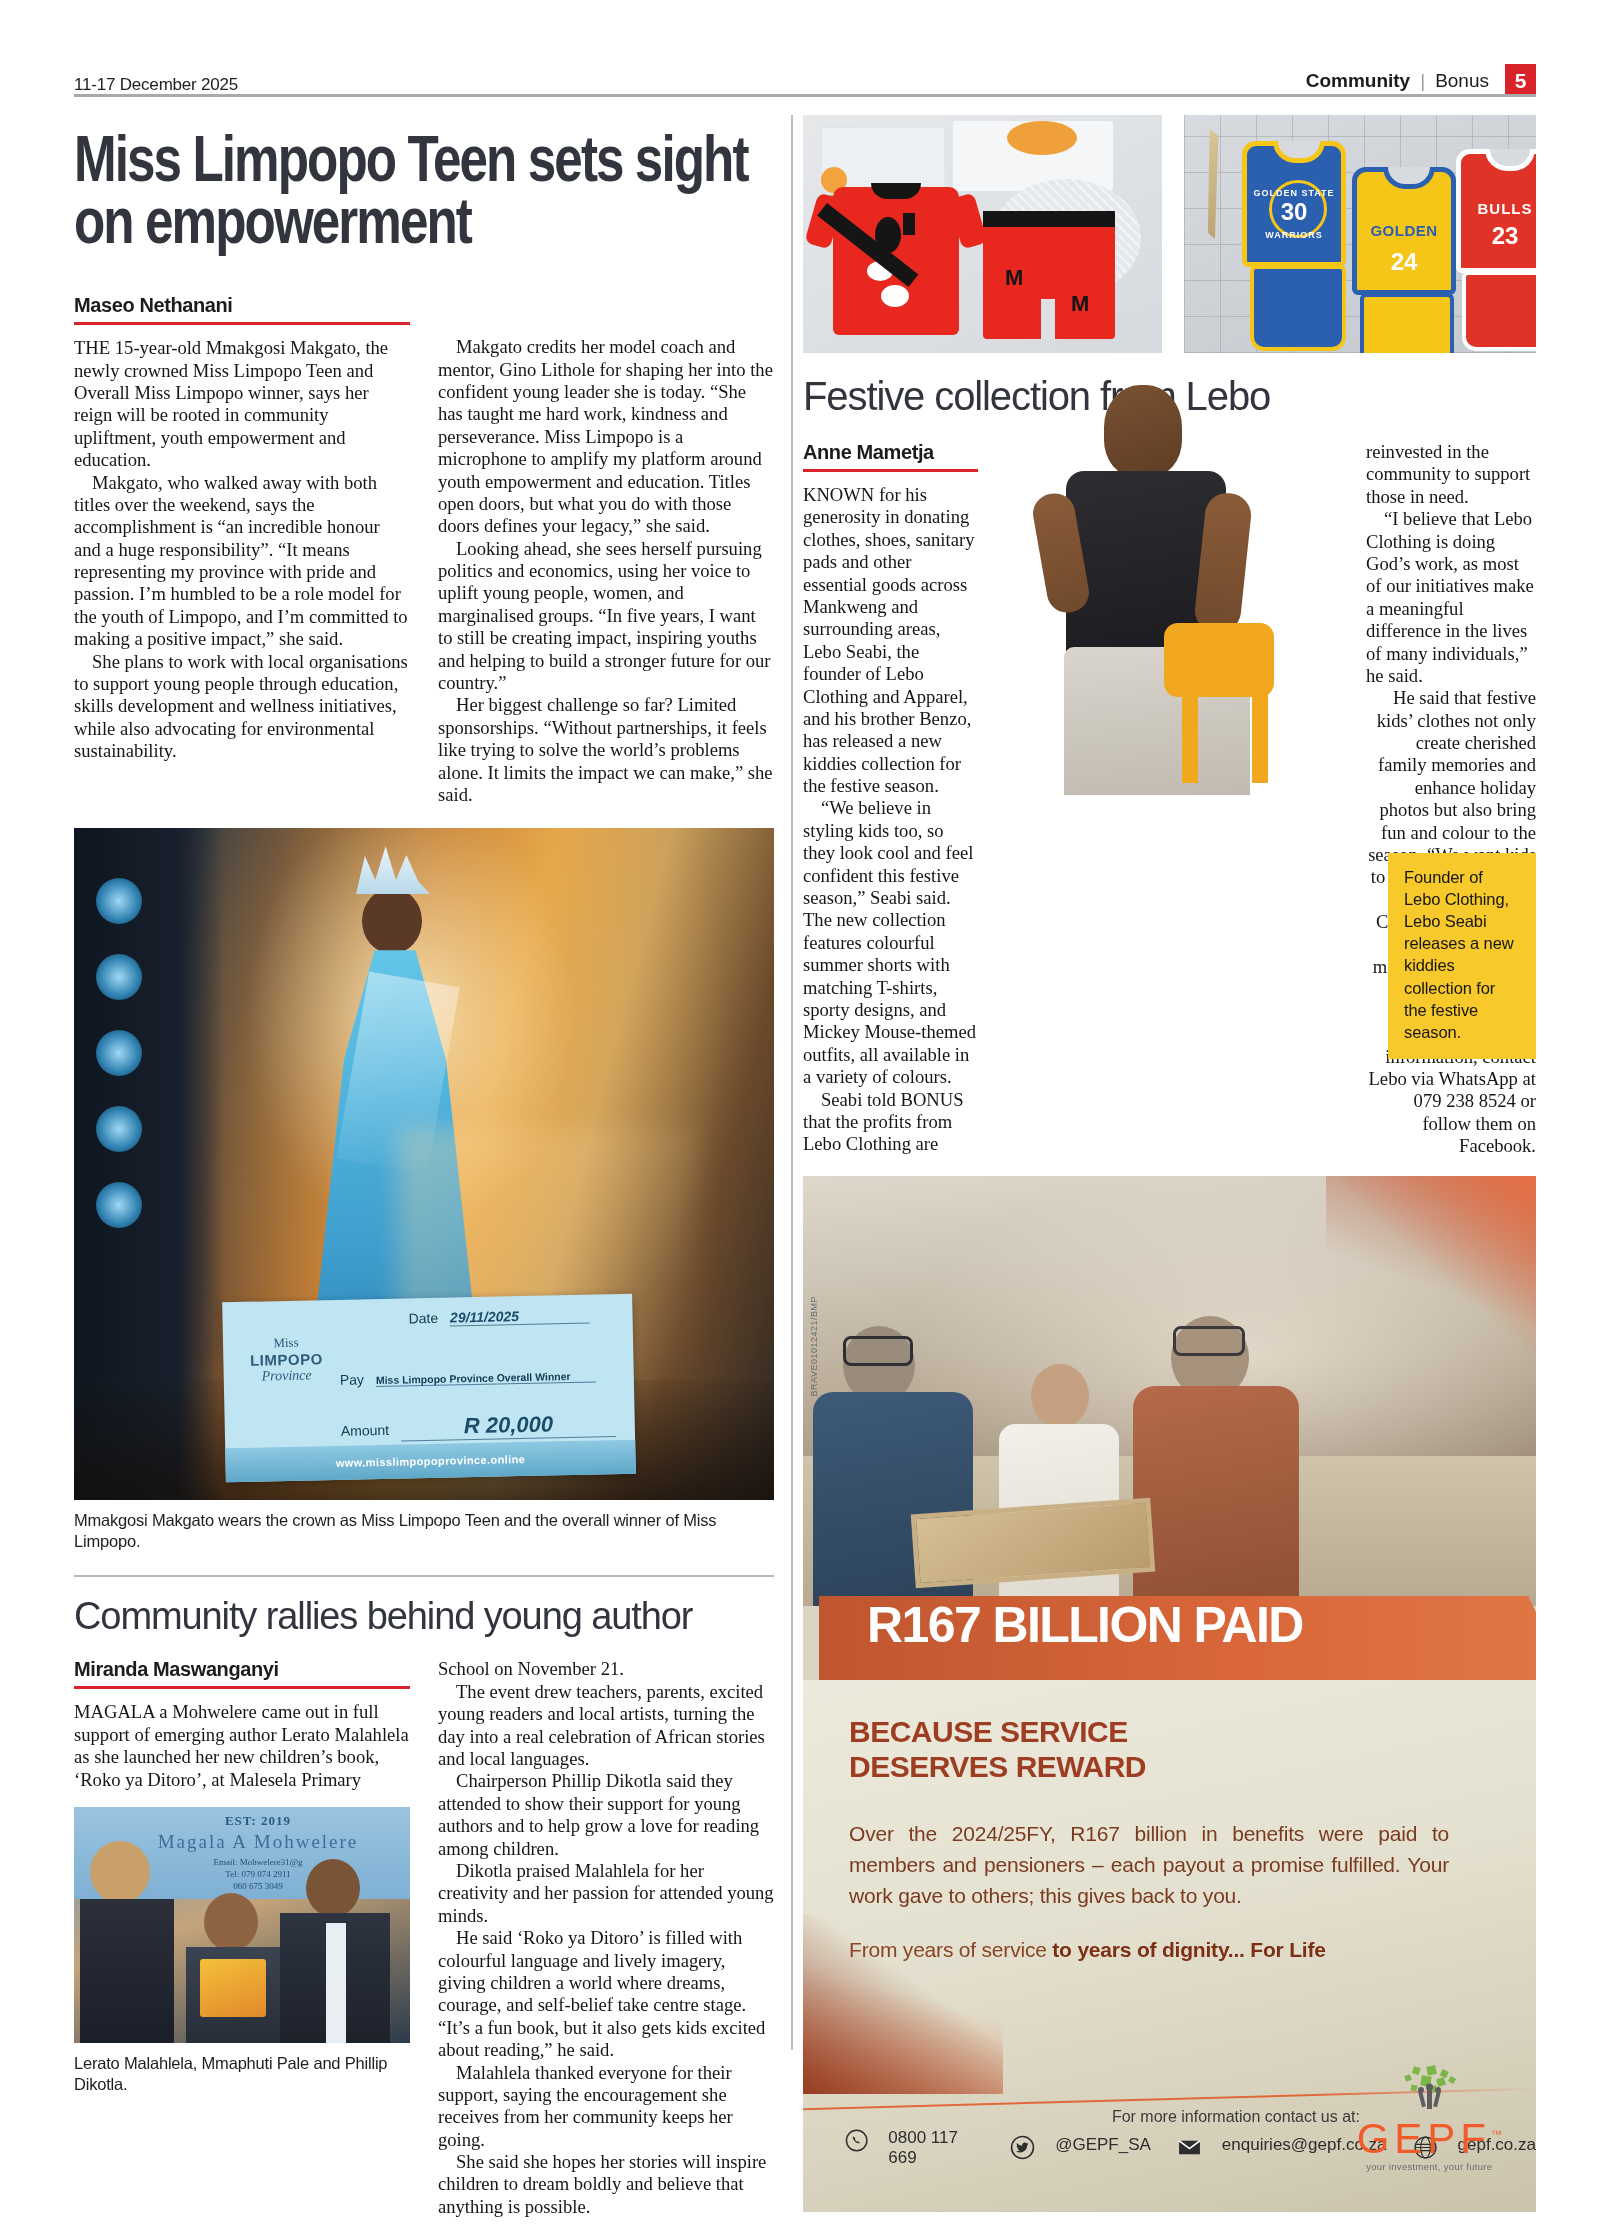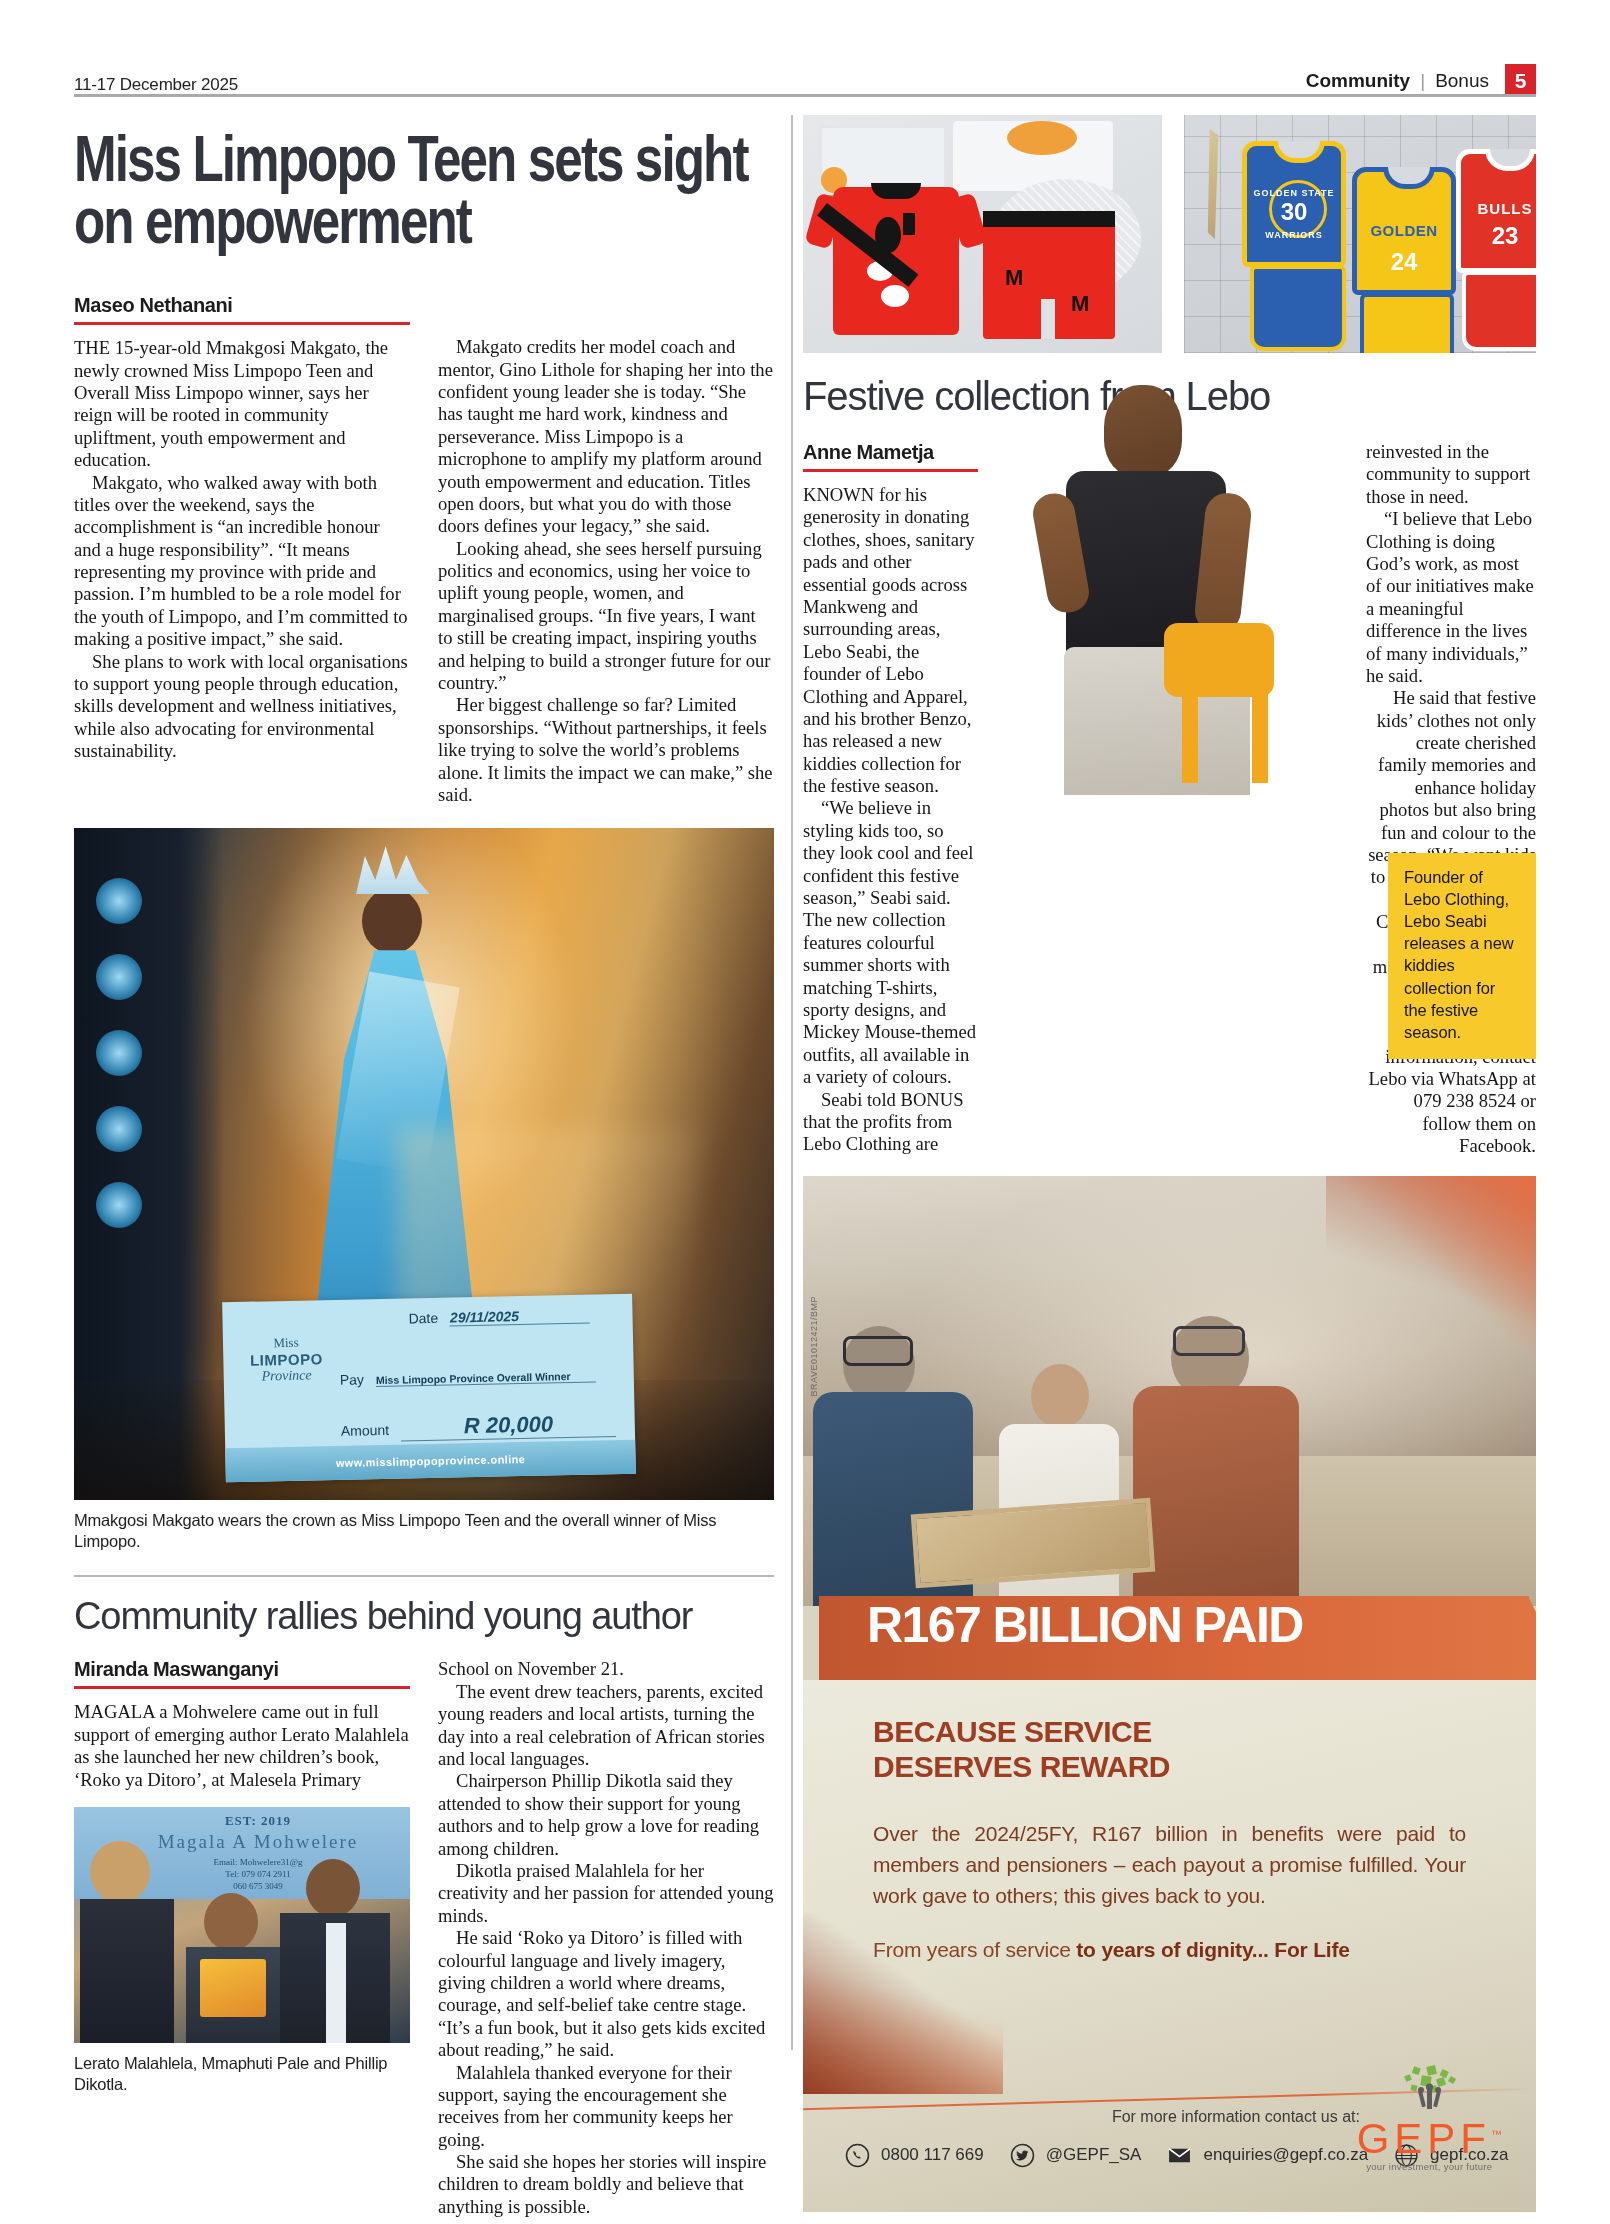--- a/index.html
+++ b/index.html
@@ -275,21 +275,21 @@
     position: absolute; right: 176px; bottom: 86px;
     font-family: "Liberation Sans", sans-serif;
     font-size: 16px; color: #3a3a3a;
   }
   .gepf-contacts {
     position: absolute; left: 42px; bottom: 44px;
     display: flex; align-items: center; gap: 26px;
     font-family: "Liberation Sans", sans-serif;
     font-size: 17px; color: #2d2d2d;
   }
-  .gepf-contact { display: flex; align-items: center; gap: 11px; }
+  .gepf-contact { display: flex; gap: 20px; }
   .cicon { width: 25px; height: 25px; display:block; }
   .gepf-logo {
     position: absolute; right: 34px; bottom: 40px;
     text-align: center;
   }
   .gepf-logo-word {
     font-family: "Liberation Sans", sans-serif;
     font-weight: 400; font-size: 42px; color: #f15a29;
     letter-spacing: 5px;
   }
@@ -563,21 +563,21 @@
         <div style="position:absolute;left:370px;top:150px;width:72px;height:30px;border:3px solid #3a3a3e;border-radius:8px"></div>
 
         <div style="position:absolute;left:110px;top:330px;width:240px;height:74px;background:linear-gradient(150deg,#d6bf95,#b99c6e);transform:rotate(-4deg);border:5px solid #c9b084"></div>
         <div class="credit-vertical">BRAVE01012421/BMP</div>
       </div>
 
       <div class="gepf-banner" style="top:420px;height:84px">
         <div class="gepf-banner-text" style="font-size:50px;padding-left:48px">R167 BILLION PAID</div>
       </div>
 
-      <div class="gepf-body" style="top:504px;height:532px;padding:34px 70px">
+      <div class="gepf-body" style="top:504px;height:532px;padding:34px 46px">
         <div class="gepf-sub">
           <div>BECAUSE SERVICE</div>
           <div>DESERVES REWARD</div>
         </div>
         <div class="gepf-para">Over the 2024/25FY, R167 billion in benefits were paid to members and pensioners – each payout a promise fulfilled. Your work gave to others; this gives back to you.</div>
         <div class="gepf-tag">
           <span>From years of service </span><b>to years of dignity... For Life</b>
         </div>
 
         <div class="gepf-deco-bl"></div>

